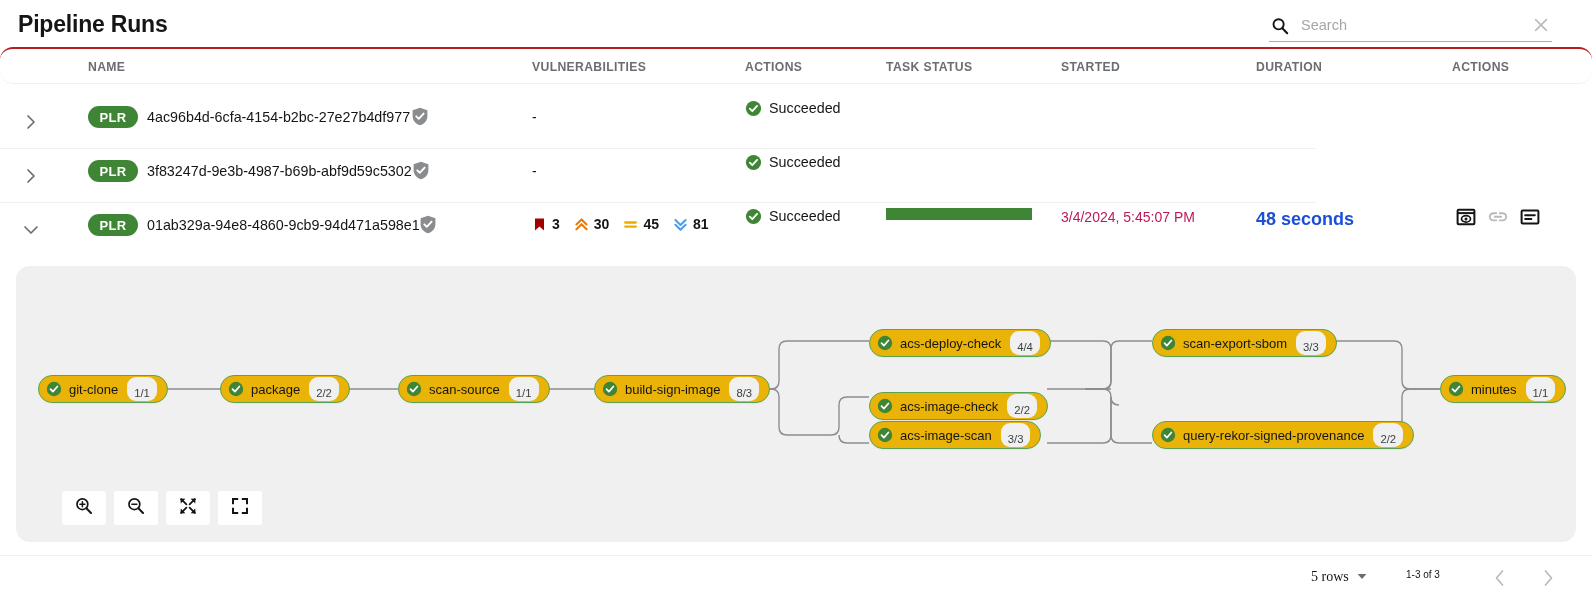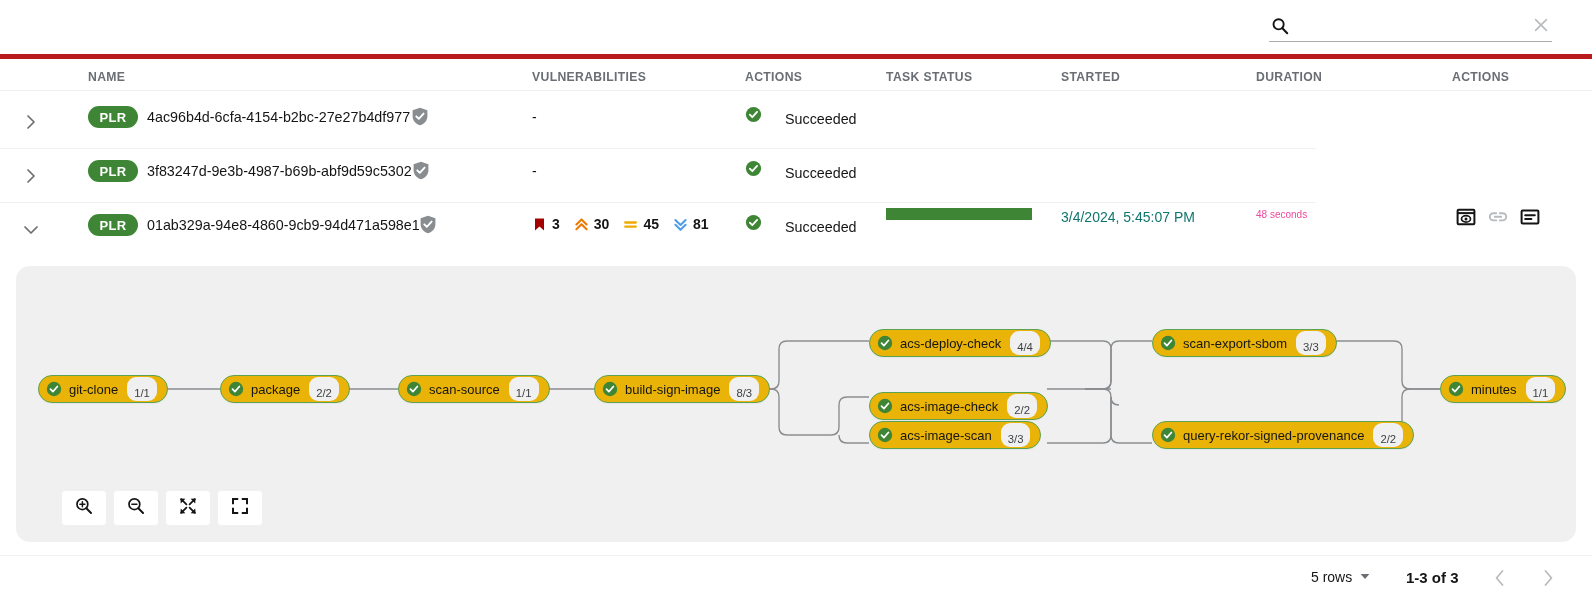--- a/index.html
+++ b/index.html
@@ -34,22 +34,22 @@
     font-family: "Liberation Sans", sans-serif; font-size: 14.5px; color:#151515;
   }
   .search-input::placeholder { color: #a4a6a8; }
   .search-clear {
     position: absolute; right: 2px; top: 4px; width: 18px; height: 18px;
     cursor: pointer;
   }
 
   
   .thead {
-    position: absolute; left: 0; top: 54px; width: 1592px; height: 37px;
-    border-top: 5px solid #b91c1c; border-bottom: 1px solid #f0f0f0;
+    position: absolute; left: 0; top: 47px; width: 1592px; height: 37px;
+    border-top: 2px solid #b91c1c; border-bottom: 1px solid #f0f0f0; border-radius: 13px;
   }
   .th {
     position: absolute; top: 11px;
     font-size: 12.2px; font-weight: bold; letter-spacing: 0.35px; color: #6a6e73;
   }
   .row {
     position: absolute; left: 0; width: 1316px; height: 54px;
     border-bottom: 1px solid #f0f0f0;
   }
   .row-r1 { top: 95px; }
@@ -72,32 +72,32 @@
     font-size: 14.3px; color: #151515; white-space: nowrap;
   }
   .shield-badge { position: absolute; top: 12px; width: 18px; height: 19px; }
 
   .vuln-cell { position: absolute; left: 532px; top: 13px; display:flex; align-items:center; gap: 0px;}
   .vuln-dash { position:absolute; left:532px; top:14px; font-size:14px; color:#151515;}
   .vuln-item { display:flex; align-items:center; margin-right: 14px; }
   .vuln-item svg { display:block; }
   .vuln-num { font-size: 14px; font-weight: bold; color:#151515; margin-left: 5px; }
 
-  .status-cell { position: absolute; left: 745px; top: 11px; display:flex; align-items:flex-end;gap:16px; }
+  .status-cell { position: absolute; left: 745px; top: 5px; display:flex; align-items:flex-start; }
   .status-text { font-size: 14.3px; color:#151515; margin-left: 7px; }
 
   .taskbar {
     position: absolute; left: 886px; width: 146px; height: 12px;
     background: #3e8635;
   }
   .started {
-    position: absolute; left: 1061px; font-size: 14px; color: #0f766e; white-space: nowrap;
+    position: absolute; left: 1061px; font-size: 14px; color: #be185d; white-space: nowrap;
   }
   .duration {
-    position: absolute; left: 1256px; font-size: 10px; color: #ec4899; white-space: nowrap;
+    position: absolute; left: 1256px; font-size: 18px; color: #1d4ed8; white-space: nowrap; font-weight: bold;
   }
   .actions { position: absolute; left: 1456px; display:flex; gap: 12px; align-items:center; }
   .act-btn { width: 20px; height: 20px; cursor: pointer; display:block; }
 
   
   .graph-panel {
     position: absolute; left: 16px; top: 266px; width: 1560px; height: 276px;
     background: #f0f0f0; border-radius: 14px; overflow: hidden;
   }
   .graph-svg { position:absolute; left:0; top:0; }
@@ -122,39 +122,41 @@
 
   
   .footer {
     position: absolute; left: 0; top: 555px; width: 1592px; height: 49px;
     border-top: 1px solid #f0f0f0;
   }
   .rows-select {
     position: absolute; left: 1311px; top: 12px;
     display: flex; align-items: center; cursor: pointer;
   }
-  .rows-select-label { font-size: 14px; color: #151515; }
-  .pg-range { position: absolute; left: 1406px; top: 13px; font-size: 15px; color:#151515;font-weight:bold; }
+  .rows-select-label { font-size: 14px; color: #151515; font-family: Liberation Serif, serif; }
+  .pg-range { position: absolute; left: 1406px; top: 13px; font-size: 10px; color:#151515; }
   .pg-prev { position: absolute; left: 1489px; top: 9px; width: 22px; height: 26px; cursor: pointer; }
   .pg-next { position: absolute; left: 1537px; top: 9px; width: 22px; height: 26px; cursor: pointer; }
 </style>
 </head>
 <body>
 
 <div class="page">
 
   <div class="header">
+    <div class="page-title">Pipeline Runs</div>
 
     <div class="search-wrap">
       <span class="search-icon">
         <svg width="18" height="18" viewBox="0 0 18 18">
           <circle cx="7.6" cy="7.3" r="5.1" fill="none" stroke="#151515" stroke-width="1.9"></circle>
           <line x1="11.4" y1="11.3" x2="16.2" y2="16.2" stroke="#151515" stroke-width="2.1" stroke-linecap="round"></line>
         </svg>
       </span>
+      <input class="search-input" type="text" placeholder="Search" style="">
       <span class="search-clear">
         <svg width="18" height="18" viewBox="0 0 18 18">
           <line x1="3.6" y1="3.6" x2="14.4" y2="14.4" stroke="#b8bbbe" stroke-width="1.6" stroke-linecap="round"></line>
           <line x1="14.4" y1="3.6" x2="3.6" y2="14.4" stroke="#b8bbbe" stroke-width="1.6" stroke-linecap="round"></line>
         </svg>
       </span>
     </div>
   </div>
 
   <div class="thead">

